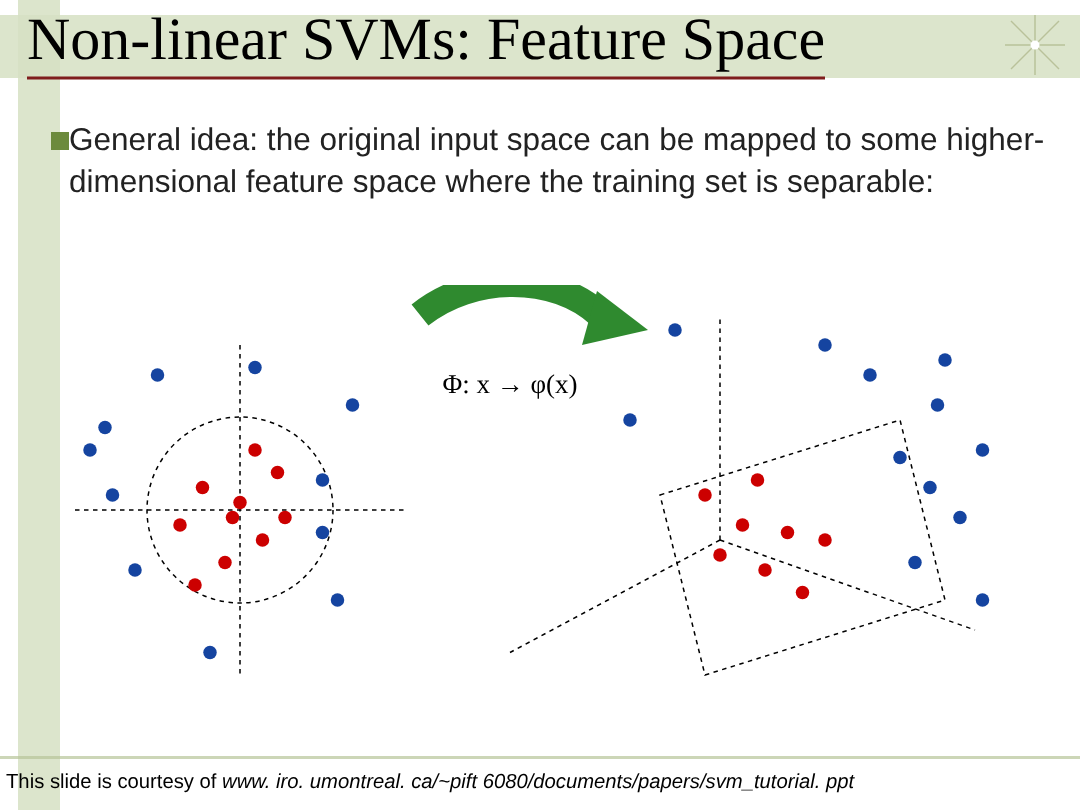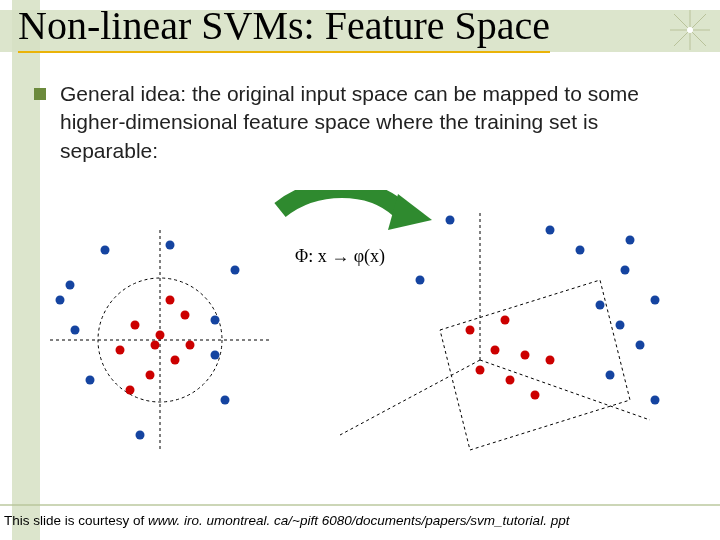--- a/index.html
+++ b/index.html
@@ -1,24 +1,24 @@
 <!DOCTYPE html>
 <html><head>
 <meta charset="utf-8">
 <style>
   html,body{margin:0;padding:0;width:720px;height:540px;font-family:Verdana,Geneva,sans-serif;background:#fff;overflow:hidden}
   .slide{position:relative;width:720px;height:540px}
   
   .top-band{position:absolute;top:10px;left:0;width:720px;height:42px;background:#d6e0c3;opacity:.85}
   .left-band{position:absolute;top:0;left:12px;width:28px;height:540px;background:#d6e0c3;opacity:.85}
-  .title{position:absolute;top:2px;left:18px;font-family:"Times New Roman",Times,serif;font-size:40px;color:#000;border-bottom:2px solid #eab308;padding-bottom:2px}
+  .title{position:absolute;top:2px;left:18px;font-family:"Times New Roman",Times,serif;font-size:40px;color:#000;border-bottom:2px solid #7f1d1d;padding-bottom:2px}
   .corner-sparkle{position:absolute;top:6px;right:6px;width:48px;height:48px}
   .bullet-row{position:absolute;top:80px;left:34px;right:20px;display:flex;align-items:flex-start}
   .bullet-sq{width:12px;height:12px;background:#6c8a3c;margin-top:8px;flex:0 0 auto}
-  .bullet-text{margin-left:14px;font-size:21px;line-height:1.35;color:#222}
+  .bullet-text{font-size:21px;line-height:1.35;color:#222}
   .figure{position:absolute;top:190px;left:40px;width:640px;height:310px}
   .footer{position:absolute;bottom:12px;left:4px;font-size:13.5px;color:#000;font-family:Verdana,Geneva,sans-serif}
   .footer i{font-style:italic}
   .bottom-rule{position:absolute;bottom:34px;left:0;width:720px;height:2px;background:#b7c599;opacity:.7}
 </style>
 </head>
 <body>
 
 <div class="slide">
   <div class="top-band"></div>

